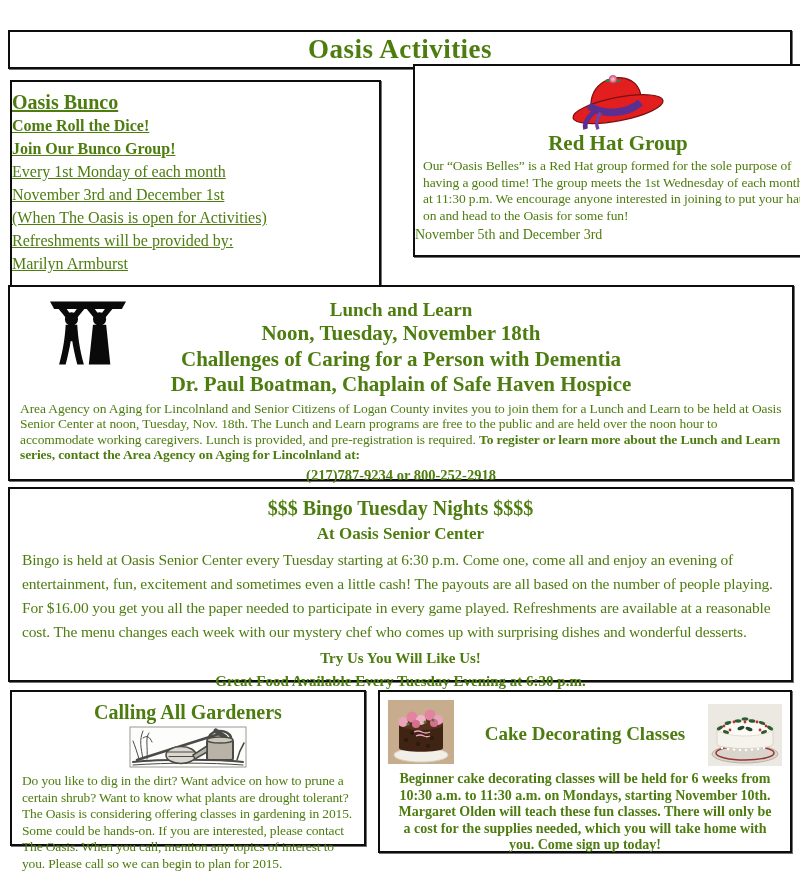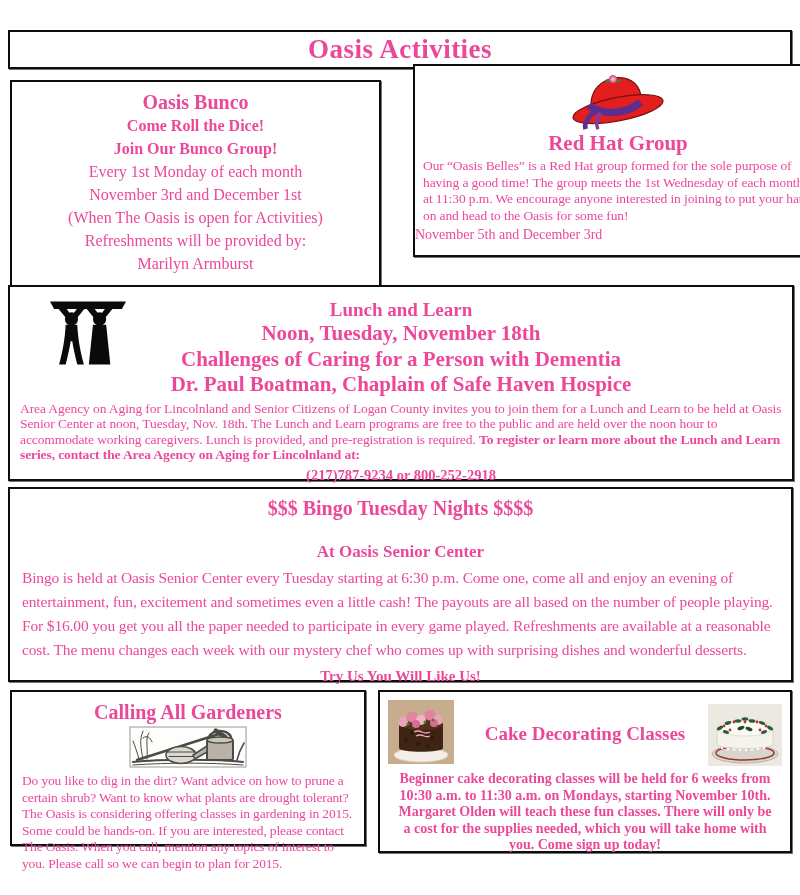--- a/index.html
+++ b/index.html
@@ -1,27 +1,27 @@
 <!DOCTYPE html>
 <html><head>
 <meta charset="utf-8">
 <style>
   html,body{margin:0;padding:0;background:#fff;}
   .page{position:relative;width:800px;height:895px;background:#ffffff;
-        font-family:"Liberation Serif","DejaVu Serif",serif;color:#ec4899;overflow:hidden;}
+        font-family:"Liberation Serif","DejaVu Serif",serif;color:#4d7c0f;overflow:hidden;}
   .box{position:absolute;border:2px solid #0d0d0d;background:#fff;box-sizing:border-box;
        box-shadow:1px 1px 0 rgba(0,0,0,.55);}
   h1,h2,h3,p{margin:0;}
 
   
   .title-box{left:8px;top:30px;width:784px;height:39px;display:flex;align-items:center;justify-content:center;}
   .title-box h1{font-size:27px;font-weight:bold;letter-spacing:.5px;}
 
   
-  .bunco{left:10px;top:80px;width:371px;height:239px;text-align:center;}
+  .bunco{left:10px;top:80px;width:371px;height:239px;text-decoration:underline;}
   .bunco h2{font-size:20px;font-weight:bold;margin-top:8px;line-height:24px;}
   .bunco p{font-size:16px;line-height:23px;}
   .bunco p.bold{font-weight:bold;}
 
   
   .redhat{left:413px;top:64px;width:410px;height:193px;}
   .redhat .hat{display:block;margin:4px auto 0;}
   .redhat h2{text-align:center;font-size:21px;font-weight:bold;line-height:24px;margin-top:1px;}
   .redhat .body{font-size:13.5px;line-height:16.5px;letter-spacing:-.1px;margin:3px 8px 0;}
   .redhat .dates{text-align:left;font-size:14px;margin-top:3px;}
@@ -30,21 +30,21 @@
   .lunch{left:8px;top:285px;width:786px;height:196px;text-align:center;}
   .lunch .people{position:absolute;left:36px;top:8px;}
   .lunch h2{font-size:19px;font-weight:bold;margin-top:12px;line-height:22px;}
   .lunch .sub{font-size:21px;font-weight:bold;line-height:25.5px;}
   .lunch .lbody{text-align:left;font-size:13.5px;line-height:15.5px;letter-spacing:-.1px;margin:3px 10px 0;}
   .lunch .phone{font-weight:bold;font-size:14.5px;margin-top:4px;}
 
   
   .bingo{left:8px;top:487px;width:785px;height:195px;}
   .bingo h2{text-align:center;font-size:20px;font-weight:bold;margin-top:7px;line-height:24px;}
-  .bingo h3{text-align:center;font-size:17px;font-weight:bold;margin-top:22px;line-height:20px;}
+  .bingo h3{text-align:center;font-size:17px;font-weight:bold;margin-top:4px;line-height:20px;}
   .bingo .bbody{font-size:15.5px;line-height:24px;letter-spacing:-.15px;margin:4px 12px 0;}
   .bingo .closing{text-align:center;font-weight:bold;font-size:15px;line-height:17px;margin-top:6px;}
 
   
   .garden{left:10px;top:690px;width:356px;height:156px;}
   .garden h2{text-align:center;font-size:20px;font-weight:bold;margin-top:8px;line-height:24px;}
   .garden .tools{display:block;margin:2px auto 0;}
   .garden .gbody{font-size:13.5px;line-height:16.5px;letter-spacing:-.15px;margin:5px 10px 0;}
 
   
@@ -111,20 +111,21 @@
     <p class="sub">Dr. Paul Boatman, Chaplain of Safe Haven Hospice</p>
     <p class="lbody"><span>Area Agency on Aging for Lincolnland and Senior Citizens of Logan County invites you to join them for a Lunch and Learn to be held at Oasis Senior Center at noon, Tuesday, Nov. 18th.  The Lunch and Learn programs are free to the public and are held over the noon hour to accommodate working caregivers.  Lunch is provided, and pre-registration is required. </span><b>To register or learn more about the Lunch and Learn series, contact the Area Agency on Aging for Lincolnland at:</b></p>
     <p class="phone">(217)787-9234 or 800-252-2918</p>
   </section>
 
   <section class="box bingo">
     <h2>$$$ Bingo Tuesday Nights $$$$</h2>
     <h3>At Oasis Senior Center</h3>
     <p class="bbody">Bingo is held at Oasis Senior Center every Tuesday starting at 6:30 p.m.  Come one, come all and enjoy an evening of entertainment, fun, excitement and sometimes even a little cash!  The payouts are all based on the number of people playing.  For $16.00 you get you all the paper needed to participate in every game played.  Refreshments are available at a reasonable cost.  The menu changes each week with our mystery chef  who comes up with surprising dishes and wonderful desserts.</p>
     <p class="closing">Try Us You Will Like Us!</p>
+    <p class="closing">Great Food Available Every Tuesday Evening at 6:30 p.m.</p>
   </section>
 
   <section class="box garden">
     <h2>Calling All Gardeners</h2>
     <svg class="tools" width="118" height="42" viewBox="0 0 118 42" aria-hidden="true">
       <rect x="1" y="1" width="116" height="40" fill="#fdfdfc" stroke="#9a9890" stroke-width="1"></rect>
       <g stroke="#4a4a46" fill="none" stroke-linecap="round">
         <path d="M4,36 C30,33 90,33 114,36" stroke-width="2"></path>
         <path d="M4,39 C40,36.5 80,36.5 114,39" stroke-width="1"></path>
         <path d="M14,33 C12,22 10,14 14,5"></path>

